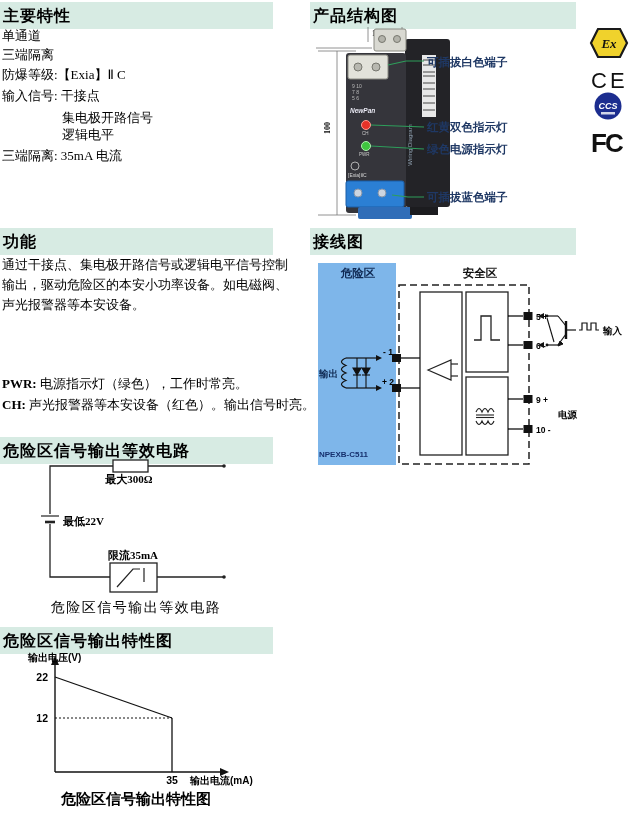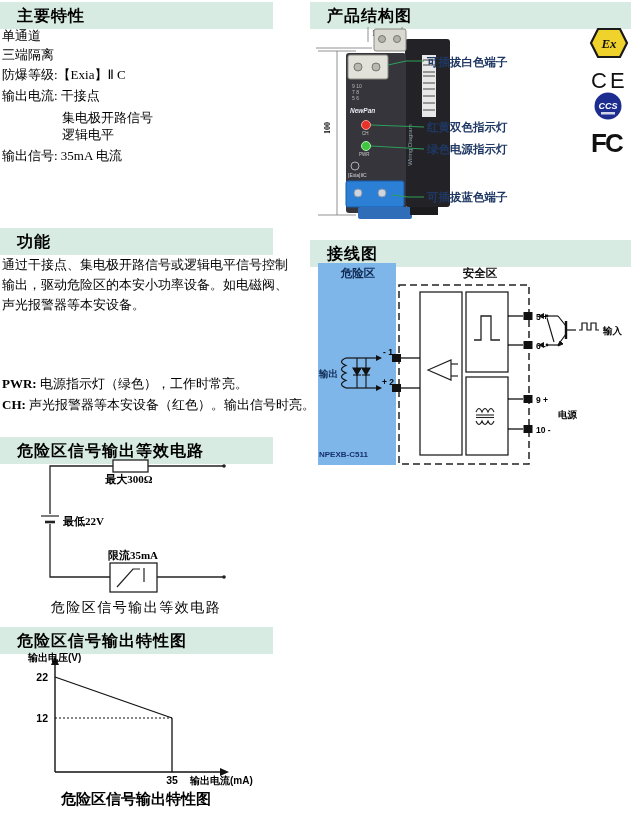--- a/index.html
+++ b/index.html
@@ -1,45 +1,45 @@
 <!DOCTYPE html>
 <html><head>
 <meta charset="utf-8">
 <style>
   html,body{margin:0;padding:0;background:#fff;}
   .page{position:relative;width:631px;height:814px;background:#fff;overflow:hidden;
         font-family:"Liberation Serif",serif;color:#000;}
   .col-left{position:absolute;left:0;top:0;width:273px;height:814px;}
   .col-right{position:absolute;left:310px;top:0;width:321px;height:814px;}
   .hdr{position:absolute;left:0;width:273px;height:27px;background:#d7ebe3;
-       font-weight:bold;font-size:16px;line-height:27px;padding-left:17px;
+       font-weight:bold;font-size:16px;line-height:27px;padding-left:3px;
        box-sizing:border-box;letter-spacing:1px;font-family:"Liberation Serif",serif;}
-  .col-right .hdr{width:321px;}
+  .col-right .hdr{width:266px;}
   .tline{position:absolute;left:2px;font-size:13px;white-space:nowrap;}
   .indent{left:62px;}
   .pkey{font-weight:bold;font-family:"Liberation Serif",serif;}
   svg{position:absolute;left:0;overflow:visible;}
   svg text{font-family:"Liberation Serif",serif;}
   .sans{font-family:"Liberation Sans",sans-serif;}
 </style>
 </head>
 <body>
 
 <div class="page">
 
   <div class="col-left">
 
     <div class="hdr" style="top:2px">主要特性</div>
     <div class="tline" style="top:27px">单通道</div>
     <div class="tline" style="top:46px">三端隔离</div>
     <div class="tline" style="top:66px">防爆等级:【Exia】Ⅱ C</div>
-    <div class="tline" style="top:87px">输出电流:  干接点</div>
+    <div class="tline" style="top:87px">输入信号:  干接点</div>
     <div class="tline indent" style="top:109px">集电极开路信号</div>
     <div class="tline indent" style="top:126px">逻辑电平</div>
-    <div class="tline" style="top:147px">输出信号:  35mA 电流</div>
+    <div class="tline" style="top:147px">三端隔离:  35mA 电流</div>
 
     <div class="hdr" style="top:228px">功能</div>
     <div class="tline" style="top:256px">通过干接点、集电极开路信号或逻辑电平信号控制</div>
     <div class="tline" style="top:276px">输出，驱动危险区的本安小功率设备。如电磁阀、</div>
     <div class="tline" style="top:296px">声光报警器等本安设备。</div>
 
     <div class="tline" style="top:375px"><span class="pkey">PWR:</span><span> 电源指示灯（绿色），工作时常亮。</span></div>
     <div class="tline" style="top:396px"><span class="pkey">CH:</span><span> 声光报警器等本安设备（红色）。输出信号时亮。</span></div>
 
     <div class="hdr" style="top:437px">危险区信号输出等效电路</div>
@@ -165,21 +165,21 @@
         <polygon points="288,4 310,4 317,18 310,32 288,32 281,18" fill="#f0d22c" stroke="#1a1a1a" stroke-width="2.2"></polygon>
         <text x="299" y="23" text-anchor="middle" font-size="13" font-weight="bold" font-style="italic" fill="#111">Ex</text>
         <text x="281" y="63" font-size="22" letter-spacing="3" fill="#111" class="sans">CE</text>
         <circle cx="298" cy="81" r="13.5" fill="#1c2d8f"></circle>
         <text x="298" y="84" text-anchor="middle" font-size="9" font-weight="bold" font-style="italic" fill="#fff" class="sans">CCS</text>
         <rect x="291" y="87" width="14" height="2.5" fill="#fff" opacity="0.8"></rect>
         <text x="281" y="127" font-size="26" font-weight="bold" letter-spacing="-2" fill="#111" class="sans">FC</text>
       </g>
     </svg>
 
-    <div class="hdr" style="top:240px">接线图</div>
+    <div class="hdr" style="top:228px">接线图</div>
 
     <svg style="top:258px" width="321" height="218" viewBox="0 0 321 218">
       <rect x="8" y="5" width="78" height="202" fill="#7eb6ea"></rect>
       <text x="48" y="19" text-anchor="middle" font-size="11.5" font-weight="bold" fill="#102a54" class="sans">危险区</text>
       <text x="170" y="19" text-anchor="middle" font-size="11.5" font-weight="bold" fill="#111" class="sans">安全区</text>
       <rect x="89" y="27" width="130" height="179" fill="none" stroke="#222" stroke-width="1.5" stroke-dasharray="7,4"></rect>
 
       <rect x="110" y="34" width="42" height="163" fill="#fff" stroke="#222" stroke-width="1.3"></rect>
       <g stroke="#222" stroke-width="1.2" fill="none">
         <polygon points="118,112 141,102 141,122"></polygon>

